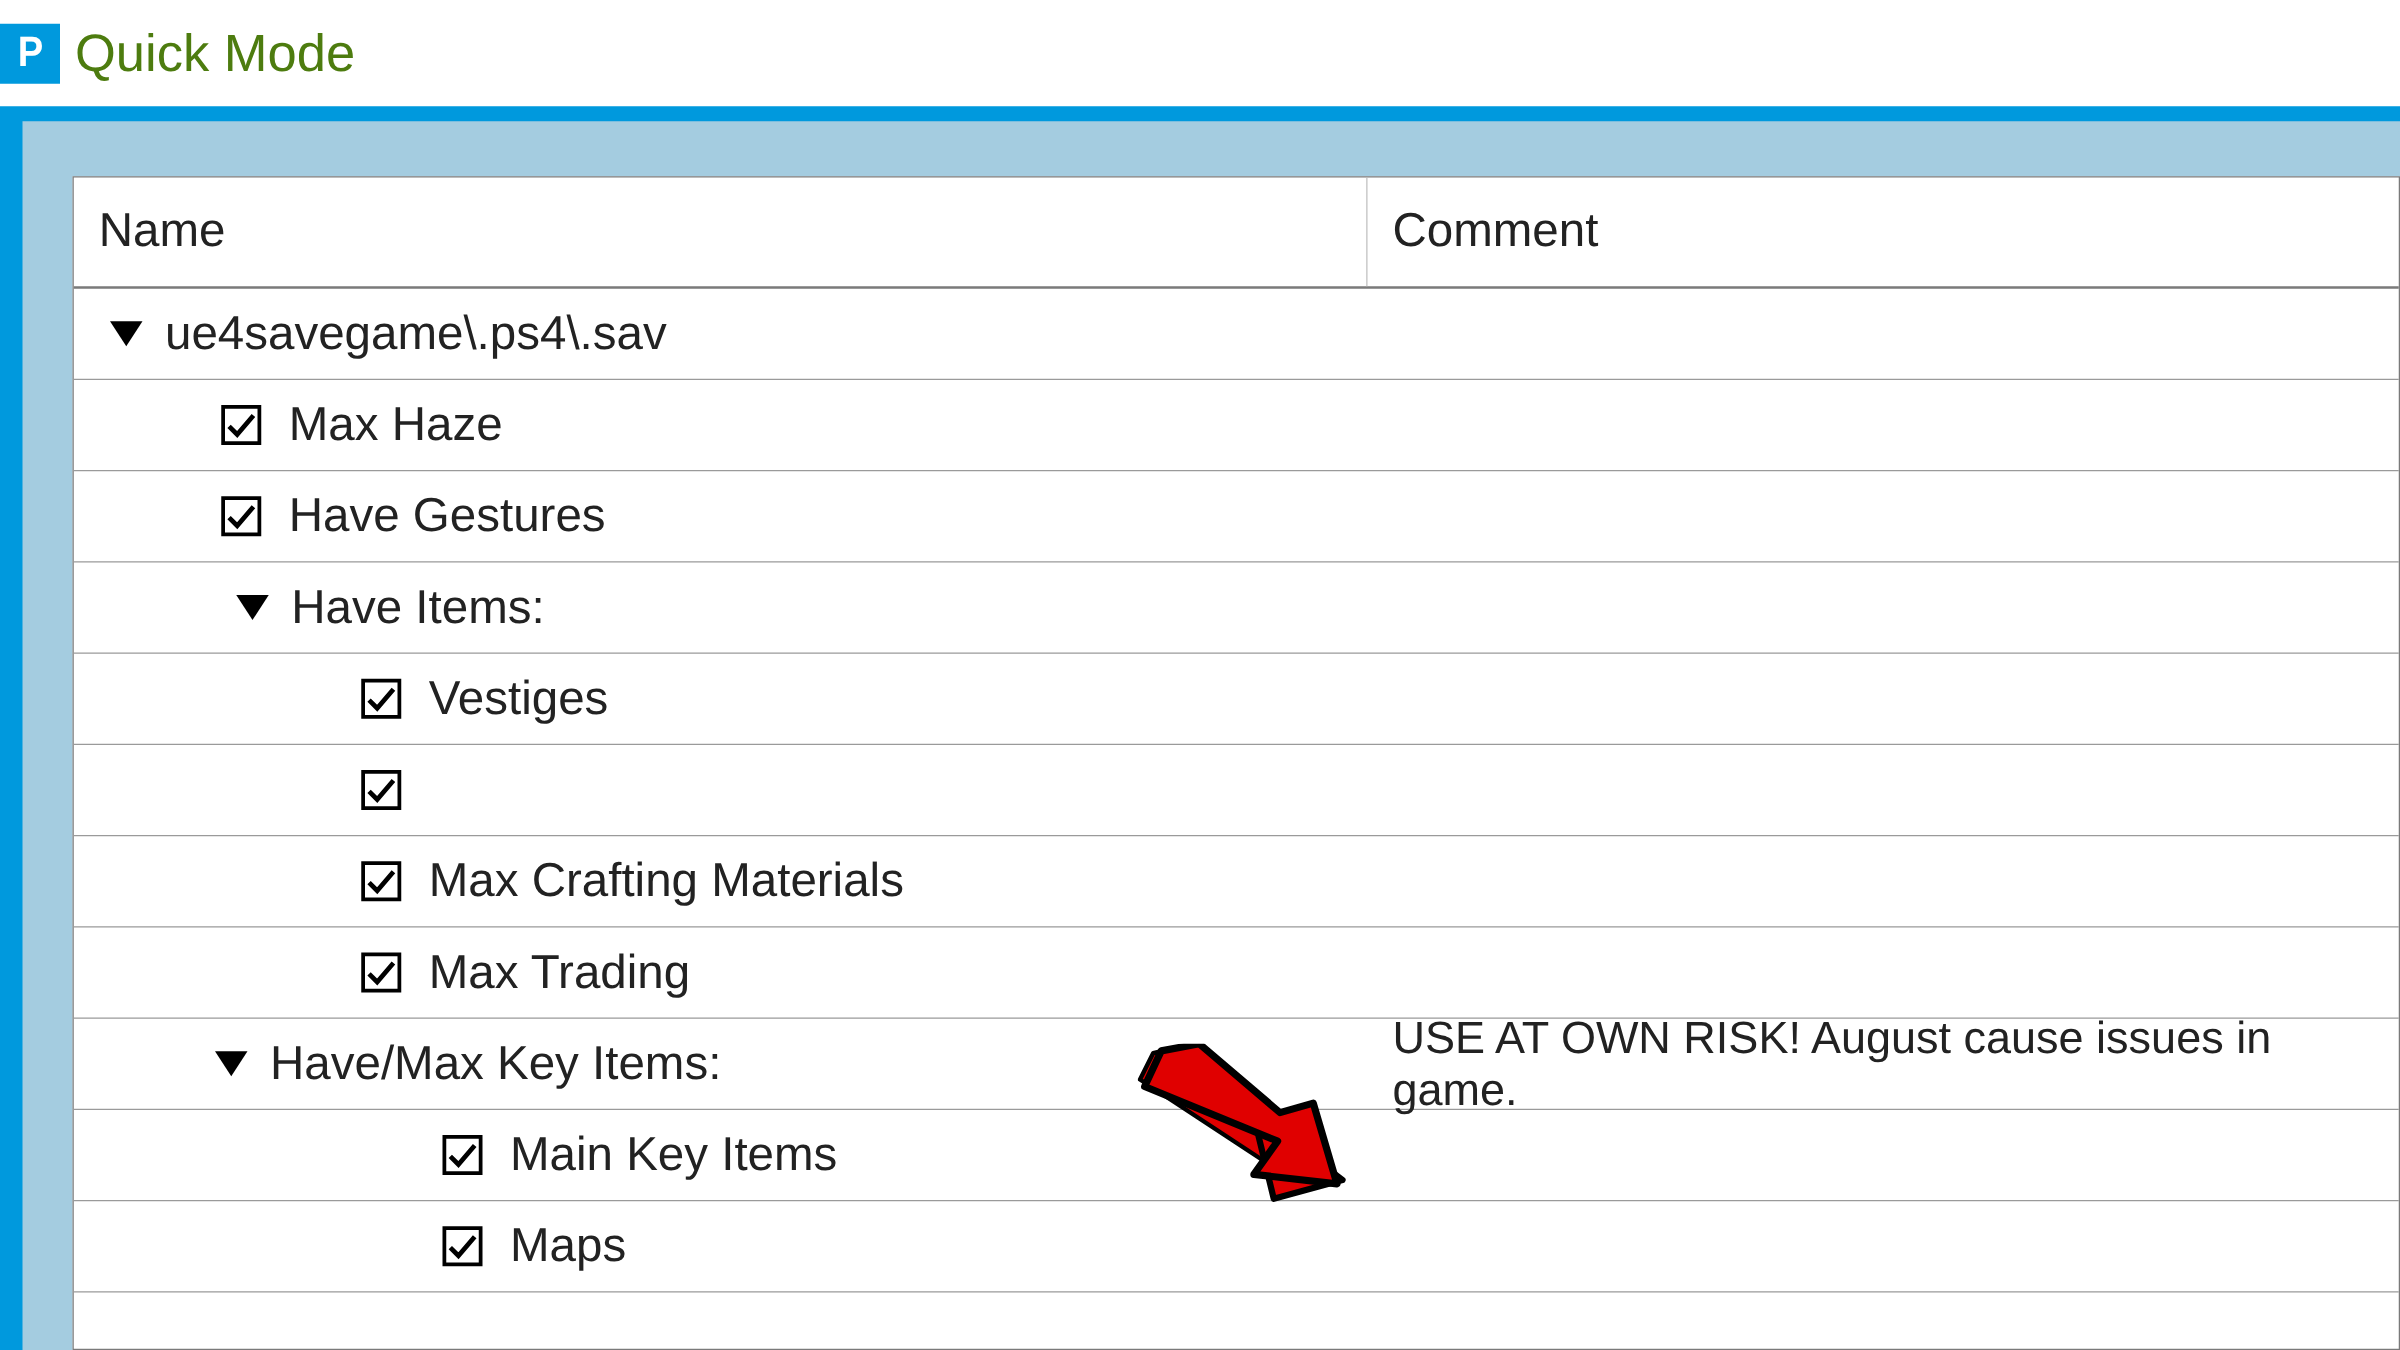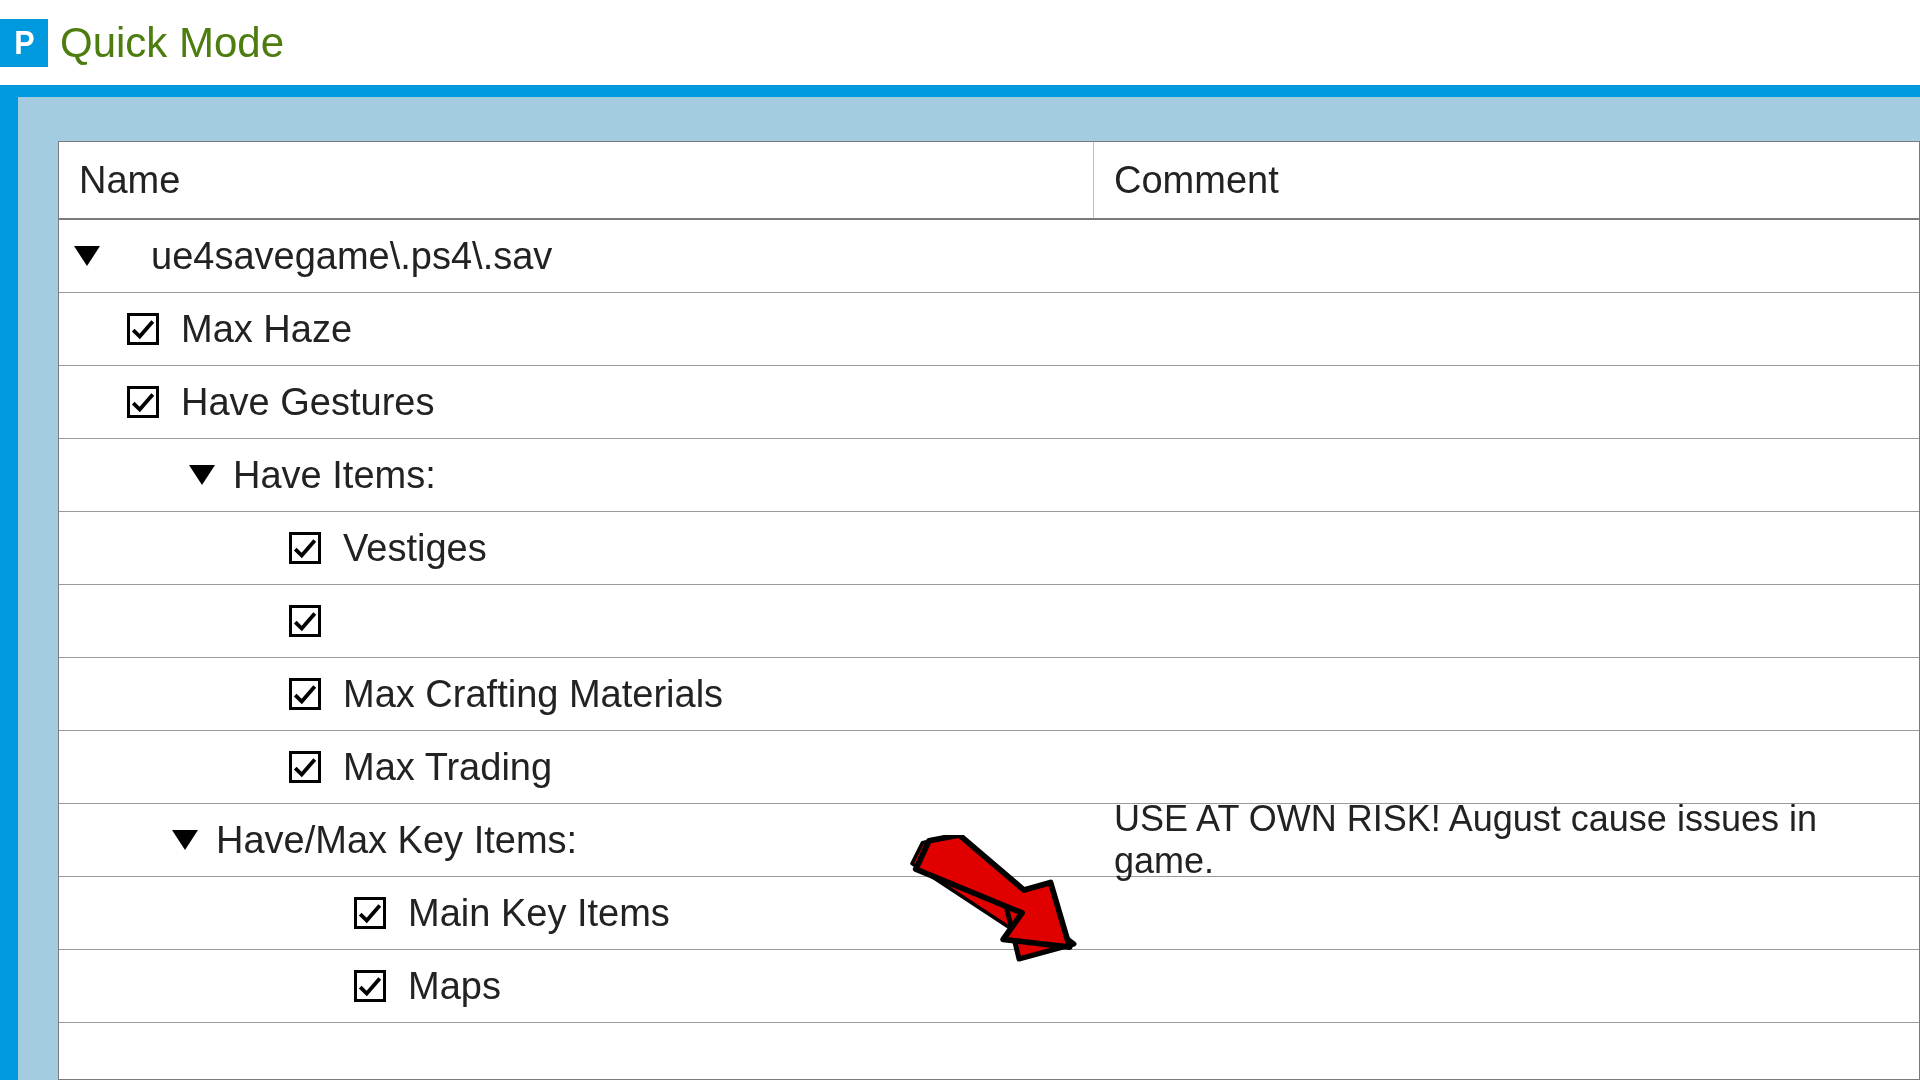--- a/index.html
+++ b/index.html
@@ -53,21 +53,21 @@
       height: 100%;
     }
     .table {
       background: #fff;
       border: 1px solid #7a7a7a;
       height: 100%;
     }
     .table-header {
       display: flex;
       border-bottom: 2px solid #7a7a7a;
-      height: 78px;
+      height: 89px;
       align-items: center;
     }
     .col-name {
       width: 1035px;
       padding-left: 20px;
       font-size: 38px;
       color: #222;
       border-right: 1px solid #c0c0c0;
       height: 100%;
       display: flex;
@@ -124,22 +124,22 @@
       align-items: center;
       justify-content: center;
       margin-right: 22px;
       background: #fff;
       cursor: pointer;
     }
     .checkbox svg {
       width: 26px;
       height: 26px;
     }
-    .indent-0 { padding-left: 15px; gap: 33px; }
-    .indent-1 { padding-left: 68px; }
+    .indent-0 { padding-left: 29px; }
+    .indent-1 { padding-left: 118px; }
     .indent-2 { padding-left: 230px; }
     .indent-1b { padding-left: 130px; }
     .indent-2b { padding-left: 113px; }
     .indent-3 { padding-left: 295px; }
     .arrow {
       position: absolute;
       left: 910px;
       top: 835px;
       pointer-events: none;
       z-index: 10;

